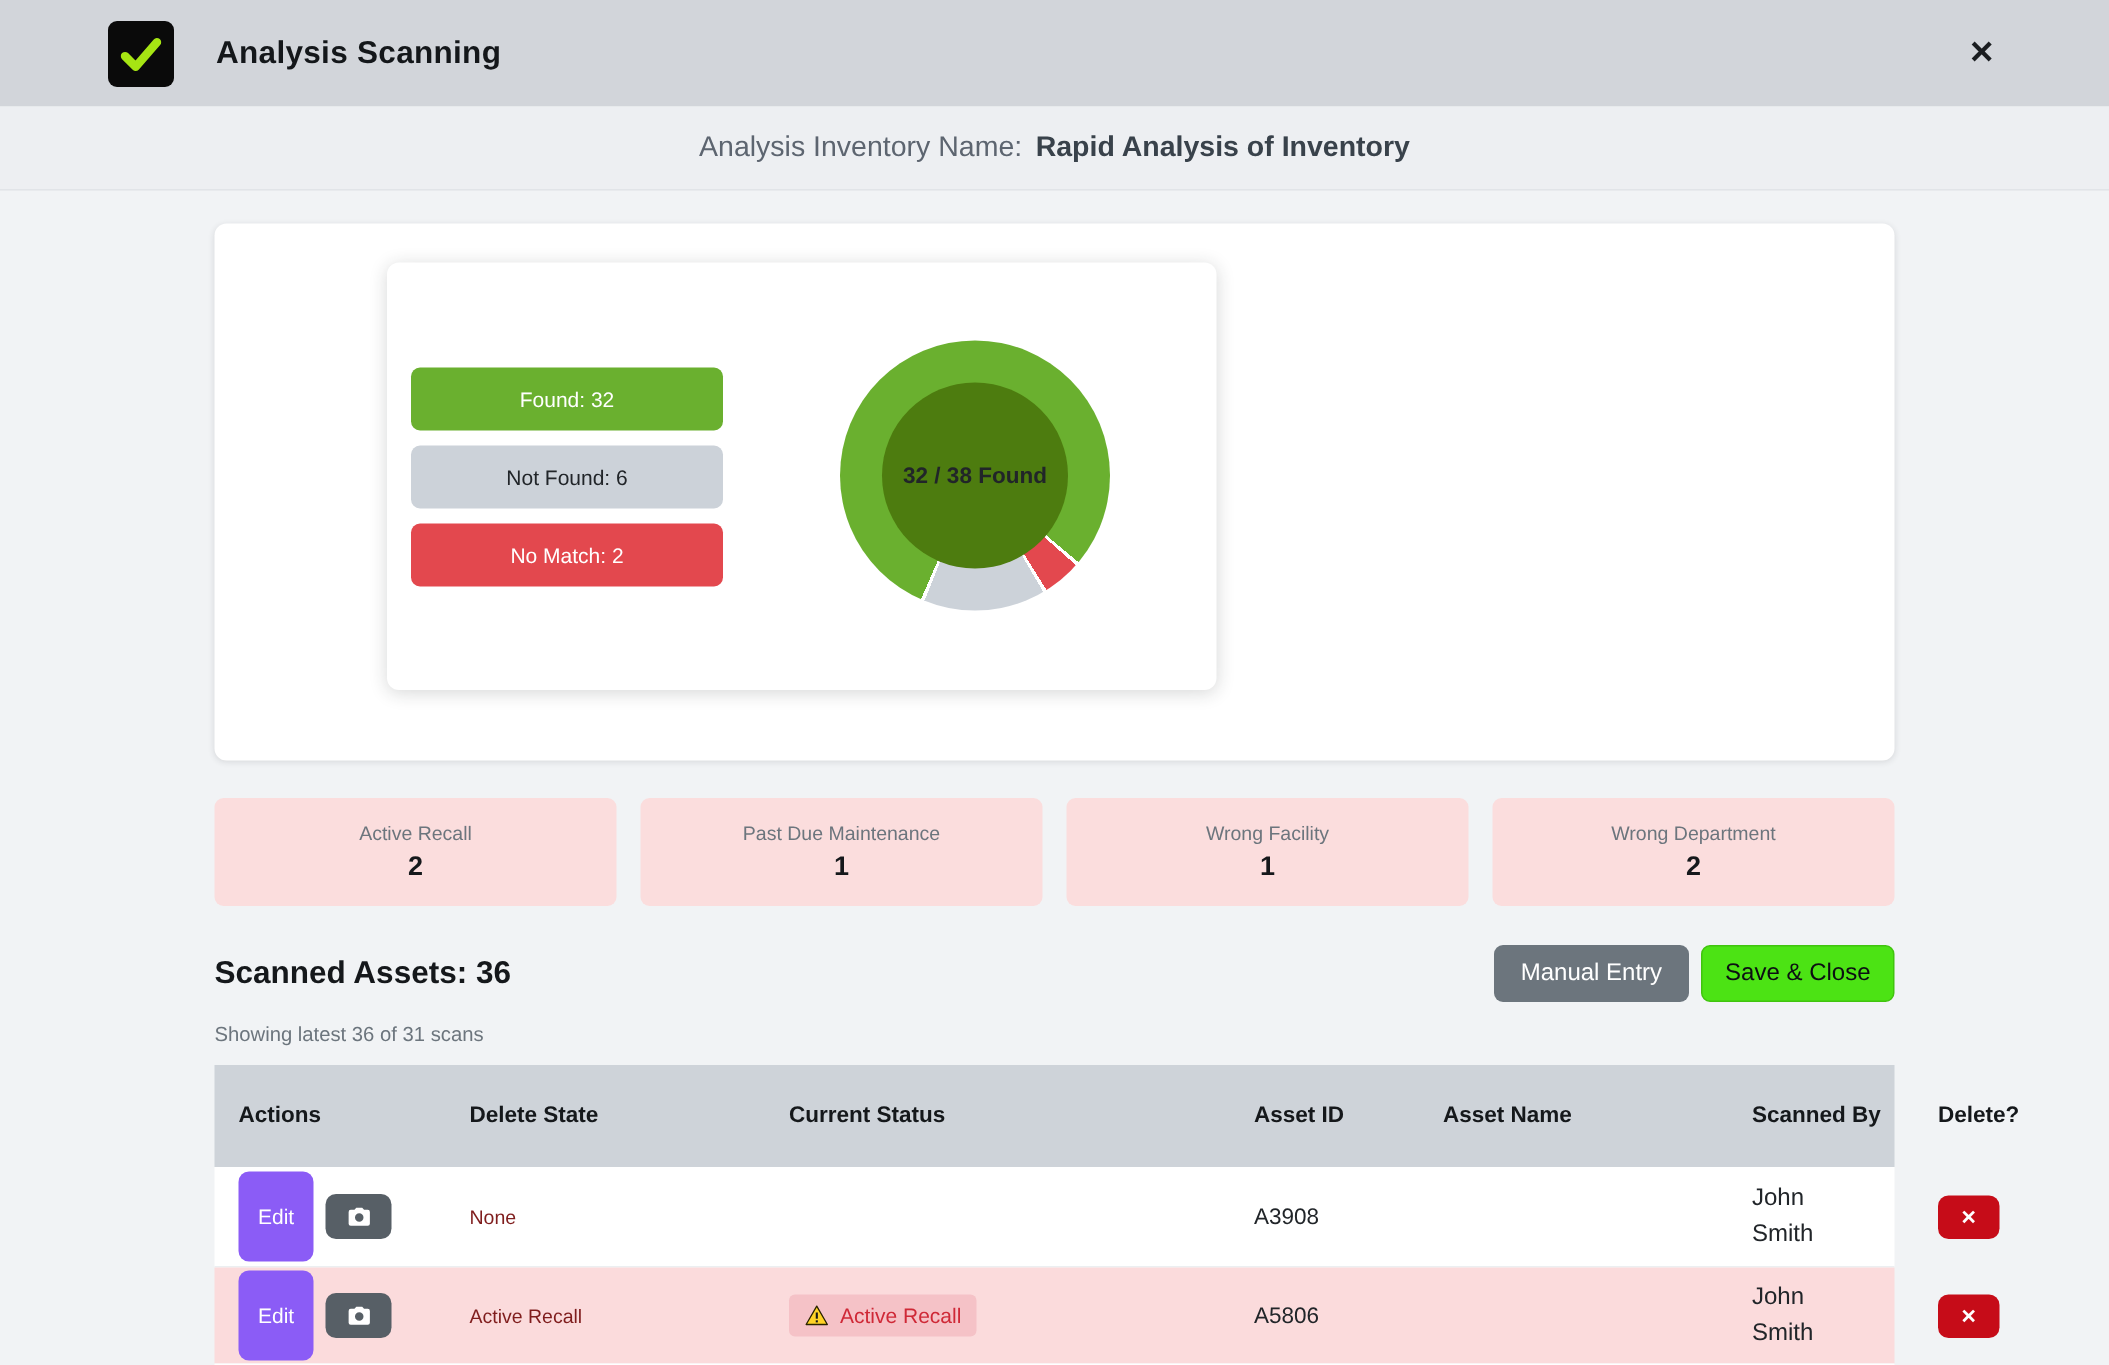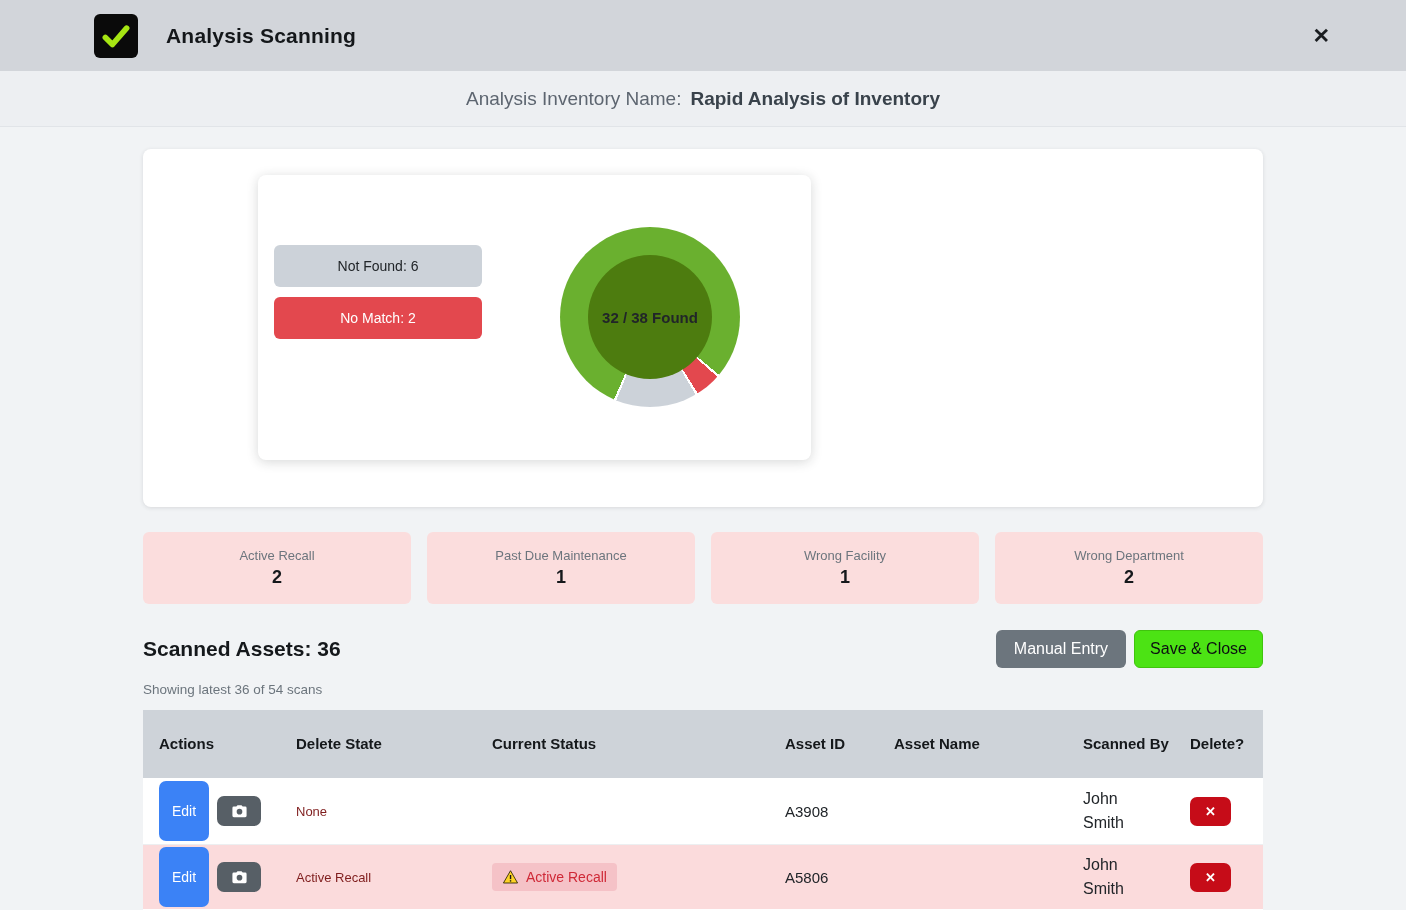--- a/index.html
+++ b/index.html
@@ -1,21 +1,21 @@
 <!DOCTYPE html>
 <html><head>
 <meta charset="utf-8">
 <style>
   * { margin:0; padding:0; box-sizing:border-box; }
   html,body { width:1406px; height:910px; overflow:hidden; }
   body { background:#f1f3f5; font-family:"Liberation Sans", sans-serif; color:#212529; }
   button { font-family:"Liberation Sans", sans-serif; cursor:pointer; }
 
   
-  .titlebar { height:71px; background:#d2d5da; display:flex; align-items:center; padding-left:94px; }
+  .titlebar { height:71px; background:#d2d5da; display:flex; align-items:center; padding-left:72px; }
   .check-badge { width:44px; height:44px; background:#0a0a0a; border-radius:6px;
                  display:flex; align-items:center; justify-content:center; }
   .titlebar-title { font-size:21px; font-weight:700; color:#14171a; margin-left:28px; letter-spacing:.2px; }
   .close-btn { margin-left:auto; margin-right:76px; background:none; border:none;
                font-size:21px; font-weight:700; color:#1a1d20; line-height:1; }
 
   
   .subheader { height:56px; background:#edeff2; border-bottom:1px solid #e1e4e8;
                display:flex; align-items:center; justify-content:center; gap:9px;
                font-size:19px; color:#5d6570; }
@@ -70,28 +70,28 @@
   .assets-heading { font-size:21px; font-weight:700; color:#15181b; }
   .assets-actions { margin-left:auto; display:flex; gap:8px; }
   .btn-manual { background:#6c757d; color:#ffffff; font-size:16px; padding:9px 18px;
                 border:none; border-radius:6px; }
   .btn-save { background:#4ce314; color:#0c0f12; font-size:16px; padding:9px 15px;
               border:1px solid #40c40e; border-radius:6px; }
   .showing { margin-top:14px; font-size:13.5px; color:#6c757d; }
 
   
   .scan-table { margin-top:13px; }
-  .trow { display:grid; grid-template-columns:137px 196px 293px 109px 189px 107px 89px; }
+  .trow { display:grid; grid-template-columns:137px 196px 293px 109px 189px 107px 89px;gap:17px; }
   .trow > div { padding-left:16px; display:flex; align-items:center; }
   .thead { background:#ced3d9; height:68px; font-size:15px; font-weight:700; color:#15181b; }
   .thead > div { line-height:1.55; }
   .row { height:67px; background:#ffffff; border-bottom:1px solid #eceff1; }
   .row.pink { background:#fbdbdc; height:64px; border-bottom:none; }
   .actions-cell { gap:8px; }
-  .btn-edit { background:#3b82f6; color:#ffffff; font-size:14px; padding:22px 13px;
+  .btn-edit { background:#8b5cf6; color:#ffffff; font-size:14px; padding:22px 13px;
               border:none; border-radius:7px; }
   .btn-camera { background:#575f66; width:44px; height:30px; border:none; border-radius:7px;
                 display:flex; align-items:center; justify-content:center; }
   .initial-state { font-size:13px; color:#7f1d1d; }
   .asset-id { font-size:15px; color:#212529; }
   .scanned-by-text { font-size:16px; color:#212529; line-height:1.5; width:70px; }
   .btn-delete { background:#c60c18; color:#ffffff; width:41px; height:29px;
                 border:none; border-radius:7px; font-size:13px; font-weight:700;
                 display:flex; align-items:center; justify-content:center; }
   .status-badge { display:inline-flex; align-items:center; gap:7px; background:#f5c2c7;
@@ -114,20 +114,21 @@
 <div class="subheader">
   <span>Analysis Inventory Name:</span>
   <span class="subheader-value">Rapid Analysis of Inventory</span>
 </div>
 
 <div class="content">
 
   <div class="overview-card">
     <div class="scan-panel">
       <div class="count-buttons">
+        <button class="count-btn found">Found: 32</button>
         <button class="count-btn notfound">Not Found: 6</button>
         <button class="count-btn nomatch">No Match: 2</button>
       </div>
       <div class="donut-wrap">
         <div class="donut" style="background: conic-gradient(from 202deg, rgb(255, 255, 255) 0deg, rgb(255, 255, 255) 1.6deg, rgb(106, 176, 47) 1.6deg, rgb(106, 176, 47) 288deg, rgb(255, 255, 255) 288deg, rgb(255, 255, 255) 289.6deg, rgb(227, 72, 78) 289.6deg, rgb(227, 72, 78) 306deg, rgb(255, 255, 255) 306deg, rgb(255, 255, 255) 307.6deg, rgb(204, 210, 217) 307.6deg, rgb(204, 210, 217) 360deg);"></div>
         <div class="donut-hole">32 / 38 Found</div>
       </div>
     </div>
 
   </div>
@@ -151,21 +152,21 @@
     </div>
   </div>
 
   <div class="assets-bar">
     <div class="assets-heading">Scanned Assets: 36</div>
     <div class="assets-actions">
       <button class="btn-manual">Manual Entry</button>
       <button class="btn-save">Save &amp; Close</button>
     </div>
   </div>
-  <div class="showing">Showing latest 36 of 54 scans</div>
+  <div class="showing">Showing latest 36 of 31 scans</div>
 
   <div class="scan-table">
     <div class="trow thead">
       <div>Actions</div>
       <div>Delete State</div>
       <div>Current Status</div>
       <div>Asset ID</div>
       <div>Asset Name</div>
       <div>Scanned By</div>
       <div>Delete?</div>

